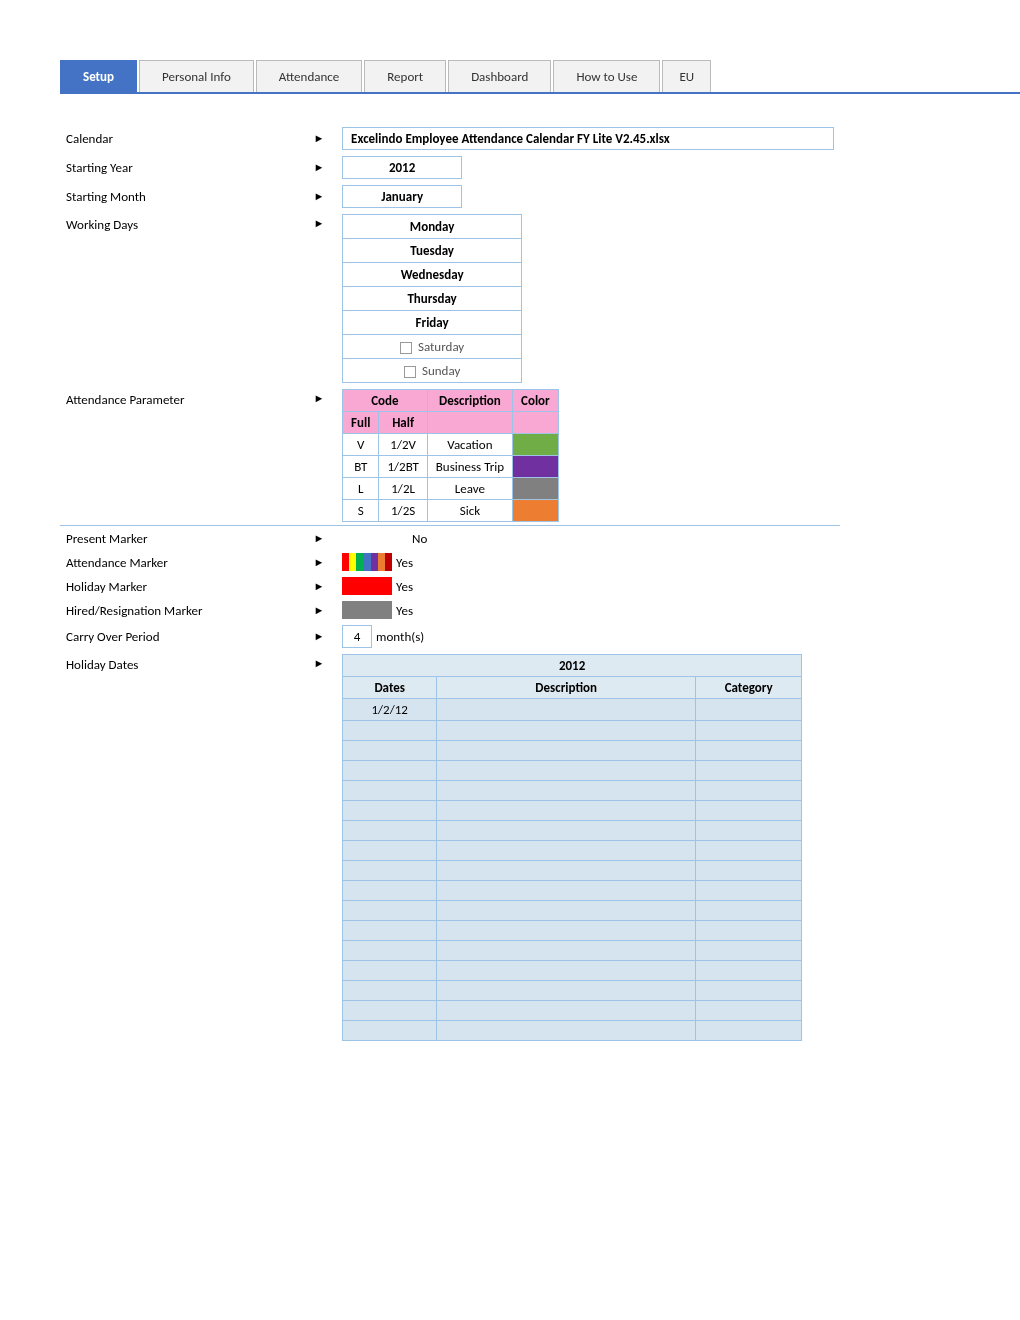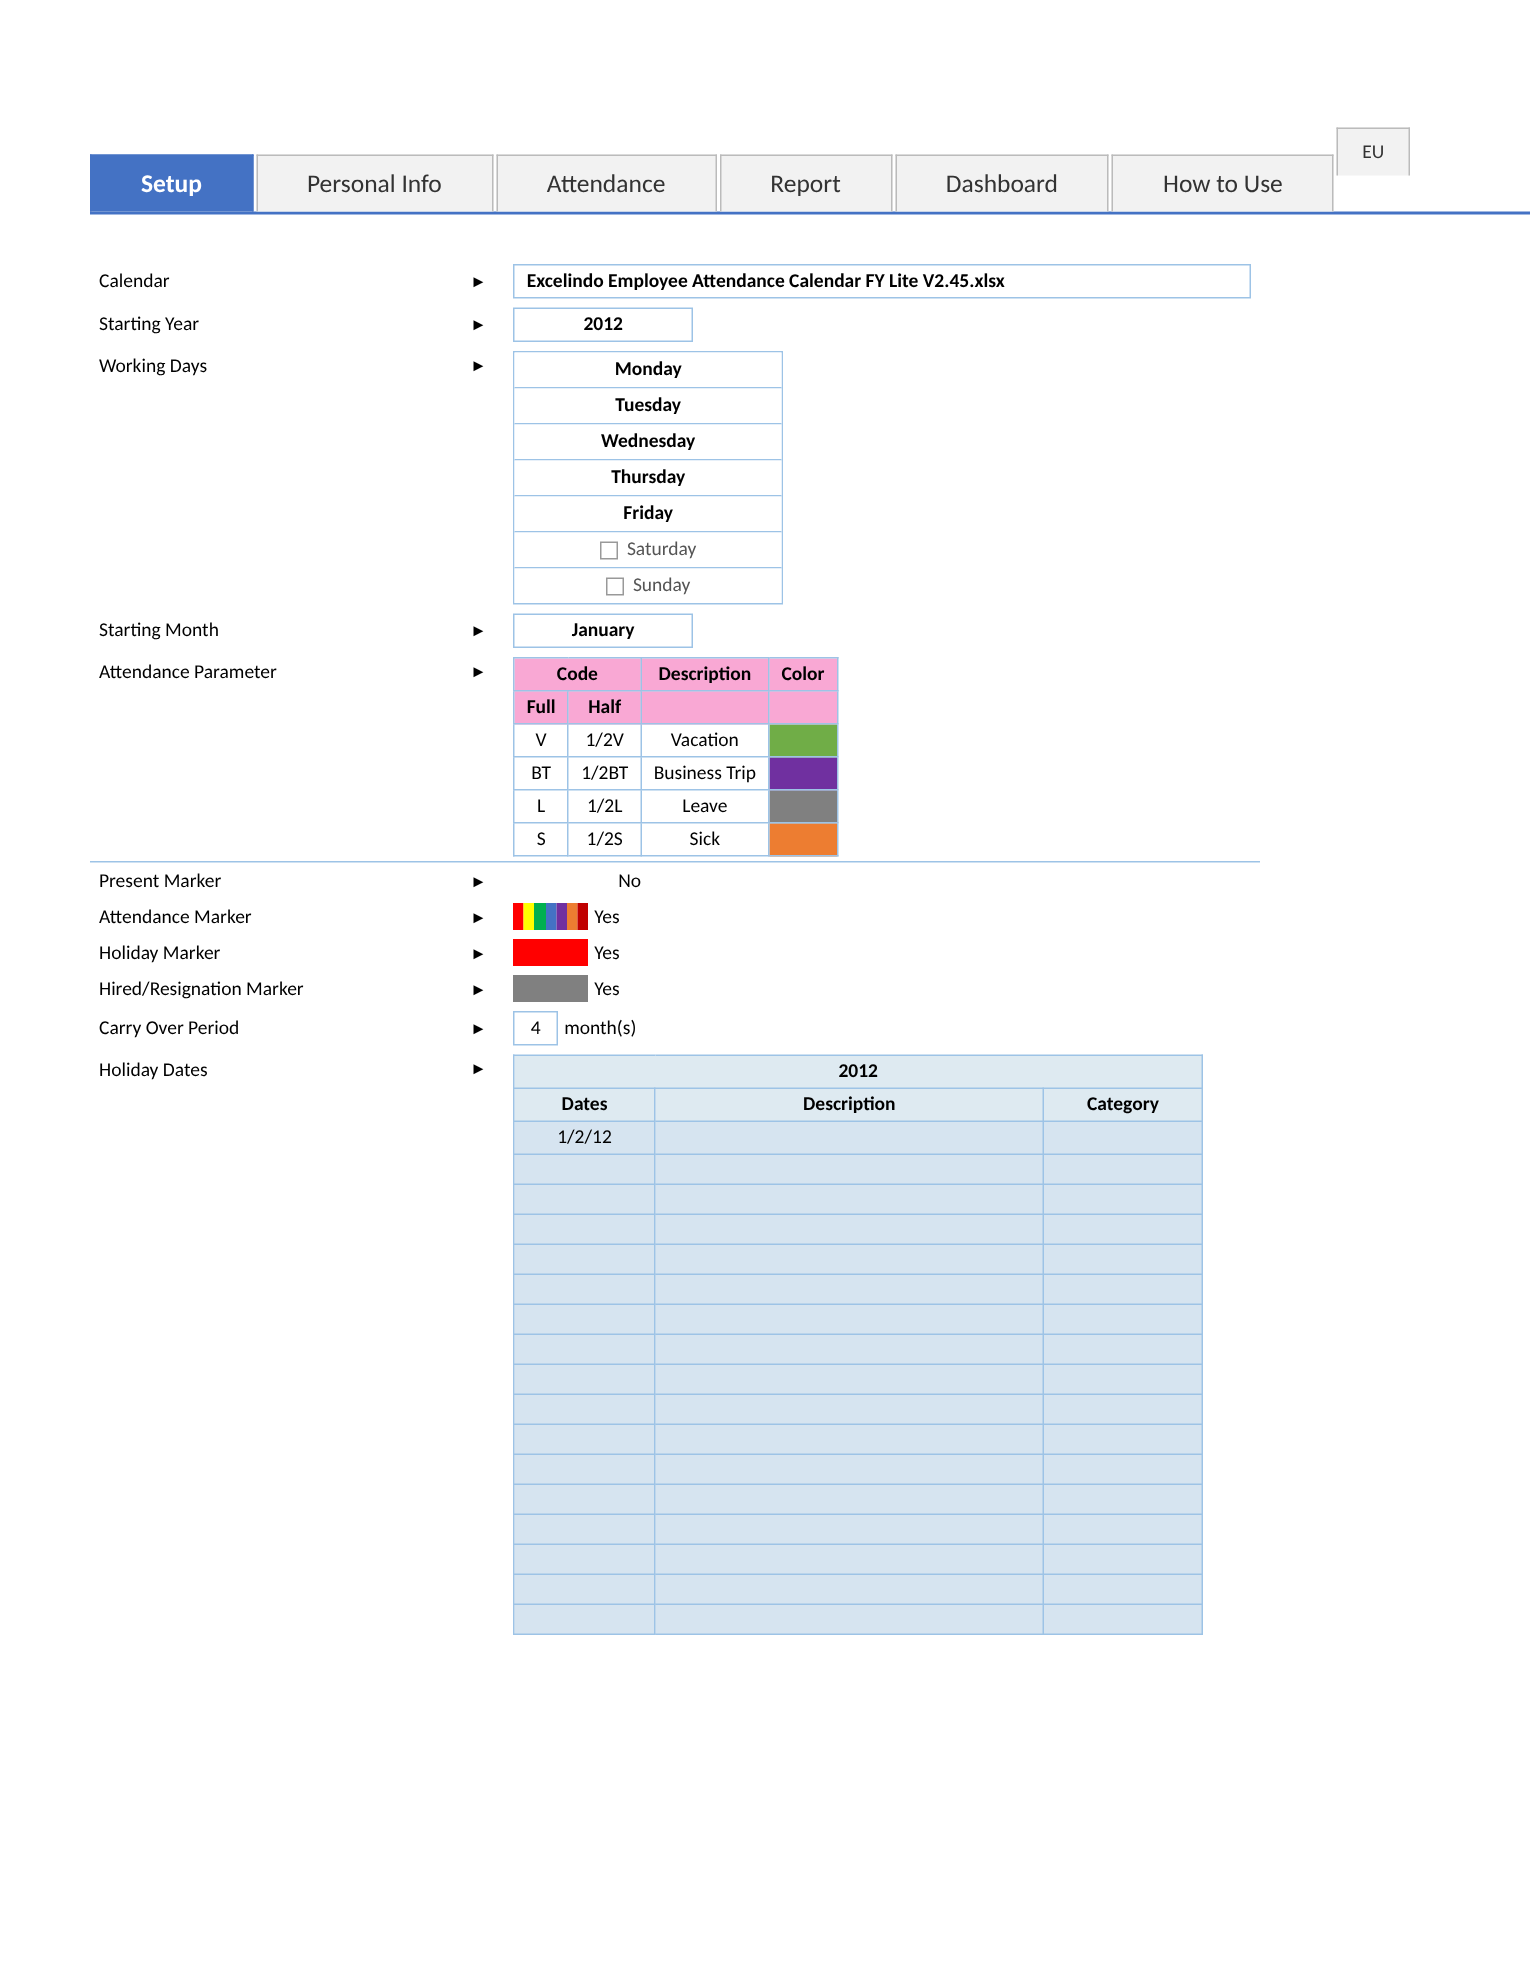--- a/index.html
+++ b/index.html
@@ -13,29 +13,28 @@
     }
 
     
     .nav-tabs {
       display: flex;
       align-items: center;
       margin: 60px 0 0 60px;
       border-bottom: 2px solid #4472C4;
     }
     .nav-tab {
-      padding: 8px 33px;
+      padding: 8px 22px;
       border: 1px solid #bbb;
       border-bottom: none;
       cursor: pointer;
       background: #f2f2f2;
       color: #333;
-      font-size: 17px;
+      font-size: 13px;
       margin-right: 2px;
-      margin-top: 43px;
     }
     .nav-tab.active {
       background: #4472C4;
       color: #fff;
       font-weight: bold;
       border-color: #4472C4;
     }
     .nav-tab-eu {
       padding: 8px 16px;
       border: 1px solid #bbb;
@@ -240,20 +239,28 @@
       <td class="row-value">
         <div class="cell-bordered filename-cell">Excelindo Employee Attendance Calendar FY Lite V2.45.xlsx</div>
       </td>
     </tr>
 
     <tr>
       <td class="row-label">Starting Year</td>
       <td class="row-arrow">►</td>
       <td class="row-value">
         <div class="cell-bordered cell-value-bold" style="width:120px;">2012</div>
+      </td>
+    </tr>
+
+    <tr>
+      <td class="row-label">Starting Month</td>
+      <td class="row-arrow">►</td>
+      <td class="row-value">
+        <div class="cell-bordered cell-value-bold" style="width:120px;">January</div>
       </td>
     </tr>
 
     <tr>
       <td class="row-label" style="vertical-align:top; padding-top:6px;">Working Days</td>
       <td class="row-arrow" style="vertical-align:top; padding-top:6px;">►</td>
       <td class="row-value">
         <div class="working-days-box" style="width:180px;">
           <div class="wd-row">Monday</div>
           <div class="wd-row">Tuesday</div>
@@ -264,28 +271,20 @@
             <span class="wd-checkbox"></span>Saturday
           </div>
           <div class="wd-row wd-row-unchecked">
             <span class="wd-checkbox"></span>Sunday
           </div>
         </div>
       </td>
     </tr>
 
     <tr>
-      <td class="row-label">Starting Month</td>
-      <td class="row-arrow">►</td>
-      <td class="row-value">
-        <div class="cell-bordered cell-value-bold" style="width:120px;">January</div>
-      </td>
-    </tr>
-
-    <tr>
       <td class="row-label" style="vertical-align:top; padding-top:6px;">Attendance Parameter</td>
       <td class="row-arrow" style="vertical-align:top; padding-top:6px;">►</td>
       <td class="row-value">
         <table class="att-param-table">
           <tbody>
                 <tr>
             <th colspan="2">Code</th>
             <th>Description</th>
             <th>Color</th>
           </tr>

